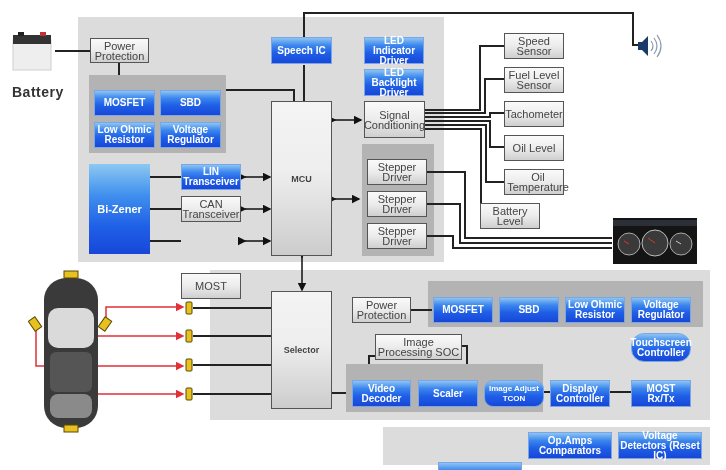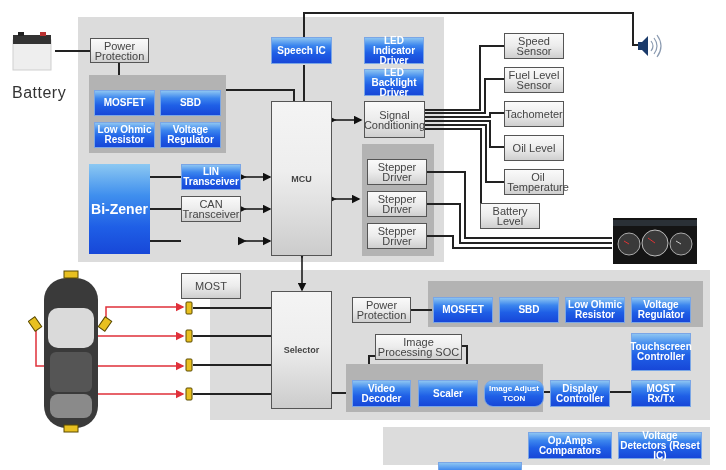--- a/index.html
+++ b/index.html
@@ -14,24 +14,24 @@
           border: 1px solid #7aa6e6; }
   .gray { position: absolute; display: flex; align-items: center; justify-content: center; text-align: center;
           color: #444444; font-size: 11px; font-weight: normal; line-height: 10px;
           background: linear-gradient(to bottom, #fafafa 0%, #ececec 50%, #cfcfcf 100%);
           border: 1px solid #555555; }
   .tall { position: absolute; display: flex; align-items: center; justify-content: center;
           color: #444444; font-size: 9px; font-weight: bold;
           background: linear-gradient(to bottom, #f4f4f4 0%, #eeeeee 45%, #cccccc 100%);
           border: 1px solid #555555; }
   .bizener { position: absolute; display: flex; align-items: center; justify-content: center;
-          color: #ffffff; font-size: 14px; font-weight: bold;
+          color: #ffffff; font-size: 11px; font-weight: bold;
           background: linear-gradient(to bottom, #8cc8f2 0%, #3f8fee 35%, #1f5fe6 70%, #1747d8 100%); }
   svg.lines { position: absolute; left: 0; top: 0; }
-  .lbl { position: absolute; font-size: 16px; font-weight: normal; color: #333333; letter-spacing: 0.5px; }
+  .lbl { position: absolute; font-size: 14px; font-weight: bold; color: #333333; letter-spacing: 0.5px; }
 </style>
 </head>
 <body>
 
 <div class="panel" style="left:78px;top:17px;width:366px;height:245px;"></div>
 <div class="panel" style="left:210px;top:270px;width:500px;height:150px;"></div>
 <div class="panel" style="left:383px;top:427px;width:327px;height:38px;"></div>
 
 <div class="group" style="left:89px;top:75px;width:137px;height:78px;"></div>
 <div class="group" style="left:362px;top:144px;width:72px;height:112px;"></div>
@@ -187,21 +187,21 @@
 </div>
 
 <div class="tall" style="left:271px;top:291px;width:61px;height:118px;">Selector</div>
 <div class="gray" style="left:352px;top:297px;width:59px;height:26px;">Power Protection</div>
 <div class="blue" style="left:433px;top:297px;width:60px;height:26px;">MOSFET</div>
 <div class="blue" style="left:499px;top:297px;width:60px;height:26px;">SBD</div>
 <div class="blue" style="left:565px;top:297px;width:60px;height:26px;">Low Ohmic Resistor</div>
 <div class="blue" style="left:631px;top:297px;width:60px;height:26px;">Voltage Regulator</div>
 
 <div class="gray" style="left:375px;top:334px;width:87px;height:26px;">Image Processing SOC</div>
-<div class="blue" style="left:631px;top:333px;width:60px;height:38px;">Touchscreen Controller</div>
+<div class="blue" style="left:631px;top:333px;width:60px;height:29px;border-radius:13px;">Touchscreen Controller</div>
 
 <div class="blue" style="left:352px;top:380px;width:59px;height:27px;">Video Decoder</div>
 <div class="blue" style="left:418px;top:380px;width:60px;height:27px;">Scaler</div>
 <div class="blue" style="left:484px;top:380px;width:60px;height:27px;font-size:8px;border-radius:9px;">Image Adjust TCON</div>
 <div class="blue" style="left:550px;top:380px;width:60px;height:27px;">Display Controller</div>
 <div class="blue" style="left:631px;top:380px;width:60px;height:27px;">MOST Rx/Tx</div>
 
 <div class="blue" style="left:438px;top:432px;width:84px;height:27px;margin-top:30px;">Memory</div>
 <div class="blue" style="left:528px;top:432px;width:84px;height:27px;">Op.Amps Comparators</div>
 <div class="blue" style="left:618px;top:432px;width:84px;height:27px;">Voltage Detectors (Reset IC)</div>

